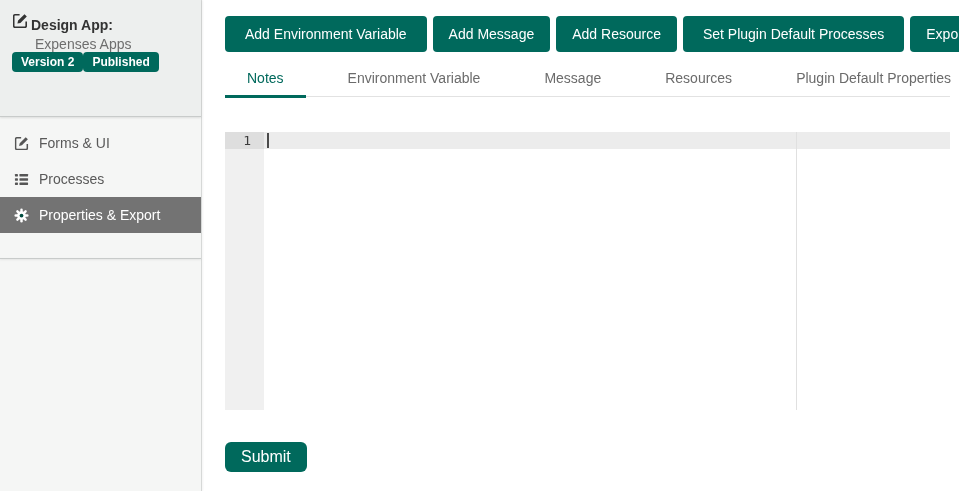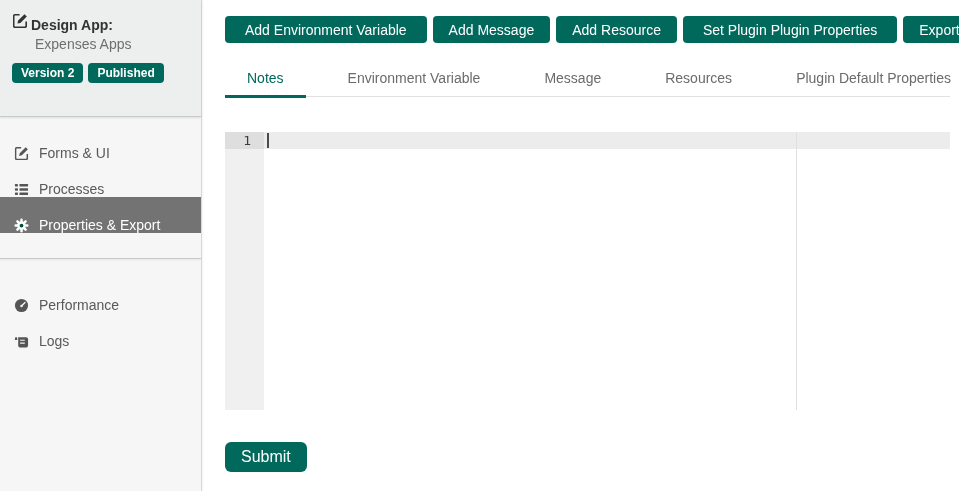--- a/index.html
+++ b/index.html
@@ -21,29 +21,29 @@
   }
   .sidebar-header {
     height:117px; background:#edefee;
     border-bottom:1px solid #c8cbca;
     box-shadow:0 1px 2px rgba(0,0,0,.10);
     padding:13px 12px 0 12px;
   }
   .app-title-row { display:flex; align-items:flex-end; gap:3px; }
   .app-title { font-size:14px; font-weight:bold; color:#333; }
   .app-name { font-size:14px; color:#6e6e6e; padding-left:23px; margin-top:3px; }
-  .badge-row { display:flex; gap:5px; margin-top:11px; }
+  .badge-row { display:flex; }
   .badge {
     background:#00695C; color:#fff; font-size:12px; font-weight:bold;
     padding:3px 9px; border-radius:4px; line-height:1.2;
   }
 
   .nav { padding-top:8px; }
   .nav-item {
-    display:flex; align-items:flex-end; gap:10px;
+    display:flex; align-items:center; gap:10px;
     height:36px; padding-left:13px;
     font-size:14px; color:#595959; cursor:pointer;
   }
   .nav-item .ico { display:flex; width:16px; justify-content:center; color:#555; }
   .nav-item.active { background:#737373; color:#ffffff; }
   .nav-item.active .ico { color:#ffffff; }
   .nav-divider {
     margin-top:25px; height:0;
     border-top:1px solid #c8cbca;
     box-shadow:0 1px 2px rgba(0,0,0,.10);
@@ -52,21 +52,21 @@
   .all-apps {
     display:flex; align-items:center; gap:9px;
     margin-top:30px; padding-left:40px; height:36px;
     font-size:14px; color:#00695C; cursor:pointer;
   }
 
   
   .toolbar { position:absolute; left:225px; top:16px; display:flex; gap:6px; }
   .btn {
     background:#00695C; color:#fff; border:none; cursor:pointer;
-    height:27px; padding:0 16px; border-radius:4px;
+    height:36px; padding:0 16px; border-radius:4px;
     font-size:14px; font-family:inherit; white-space:nowrap;
   }
   .btn-wide { padding:0 20px; }
 
   
   .tabs {
     position:absolute; left:225px; top:62px; width:725px; height:35px;
     display:flex; align-items:flex-start; gap:20px;
     border-bottom:1px solid #e2e2e2;
   }
@@ -162,50 +162,29 @@
             <rect x="6.7" y="0.5" width="2.6" height="15" rx="1.3" transform="rotate(135 8 8)"></rect>
             <circle cx="8" cy="8" r="4.6"></circle>
             <circle cx="8" cy="8" r="2" fill="#004D40"></circle>
           </svg>
       </span>
       <span>Properties &amp; Export</span>
     </div>
 
     <div class="nav-divider"></div>
 
-    <div class="nav-lower">
-      <div class="nav-item">
-        <span class="ico">
-          <svg width="15" height="15" viewBox="0 0 16 16">
-              <circle cx="8" cy="8" r="7" fill="currentColor"></circle>
-              <path d="M8 8.6 11.7 4.8" stroke="#f5f6f5" stroke-width="1.4" stroke-linecap="round" fill="none"></path>
-              <circle cx="8" cy="8.6" r="1.3" fill="#f5f6f5"></circle>
-            </svg>
-        </span>
-        <span>Performance</span>
-      </div>
-      <div class="nav-item">
-        <span class="ico">
-          <svg width="15" height="15" viewBox="0 0 16 16" fill="currentColor">
-              <path d="M2.2 3.5C1.5 3.5 1 4.1 1 4.8v1.7h2.5V4.8c0-.7-.5-1.3-1.3-1.3z"></path>
-              <path d="M4.1 3.5c.3.4.4.8.4 1.3v7.4c0 1 .7 1.9 1.6 2.2h6.4c1.4 0 2.5-1.1 2.5-2.5V5.5c0-1.1-.9-2-2-2H4.1zM6.5 6h5v1.3h-5V6zm0 3h5v1.3h-5V9z"></path>
-            </svg>
-        </span>
-        <span>Logs</span>
-      </div>
-    </div>
 
   </div>
 </div>
 
 <div class="toolbar">
   <button class="btn btn-wide">Add Environment Variable</button>
   <button class="btn">Add Message</button>
   <button class="btn">Add Resource</button>
-  <button class="btn btn-wide">Set Plugin Plugin Properties</button>
+  <button class="btn btn-wide">Set Plugin Default Processes</button>
   <button class="btn">Export</button>
 </div>
 
 <div class="tabs">
   <div class="tab active">Notes</div>
   <div class="tab">Environment Variable</div>
   <div class="tab">Message</div>
   <div class="tab">Resources</div>
   <div class="tab">Plugin Default Properties</div>
 </div>

